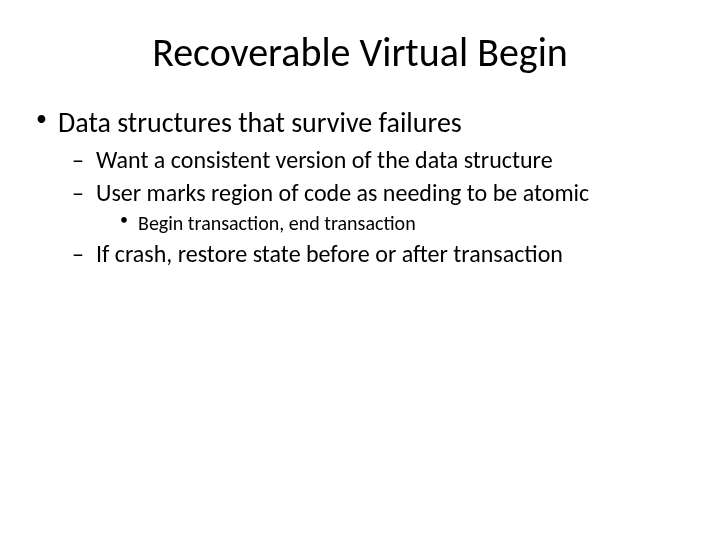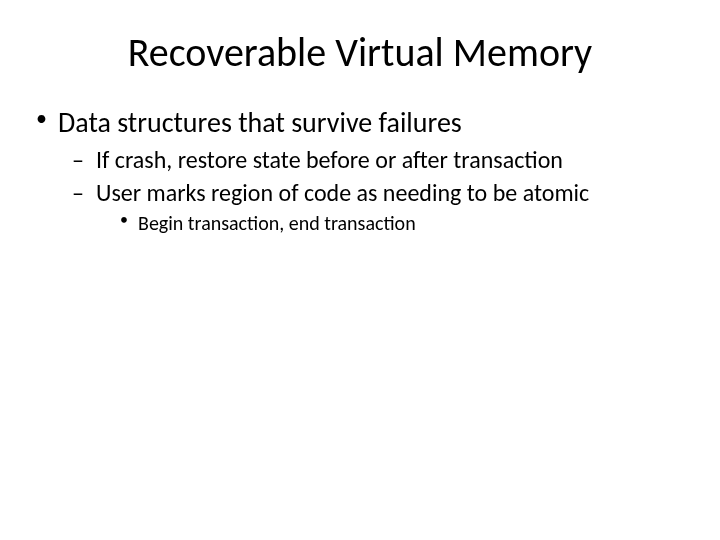--- a/index.html
+++ b/index.html
@@ -79,33 +79,36 @@
     position: absolute;
     left: 2px;
     top: 0;
     font-size: 16px;
   }
 </style>
 </head>
 <body>
 
 <div class="slide">
-  <div class="title">Recoverable Virtual Memory</div>
+  <div class="title">Recoverable Virtual Begin</div>
 
   <ul class="level1">
     <li>
       <span>Data structures that survive failures</span>
       <ul class="level2">
         <li>
-          <span>If crash, restore state before or after transaction</span>
+          <span>Want a consistent version of the data structure</span>
         </li>
         <li>
           <span>User marks region of code as needing to be atomic</span>
           <ul class="level3">
             <li>
               <span>Begin transaction, end transaction</span>
             </li>
           </ul>
         </li>
+        <li>
+          <span>If crash, restore state before or after transaction</span>
+        </li>
       </ul>
     </li>
   </ul>
 </div>
 
 </body></html>

